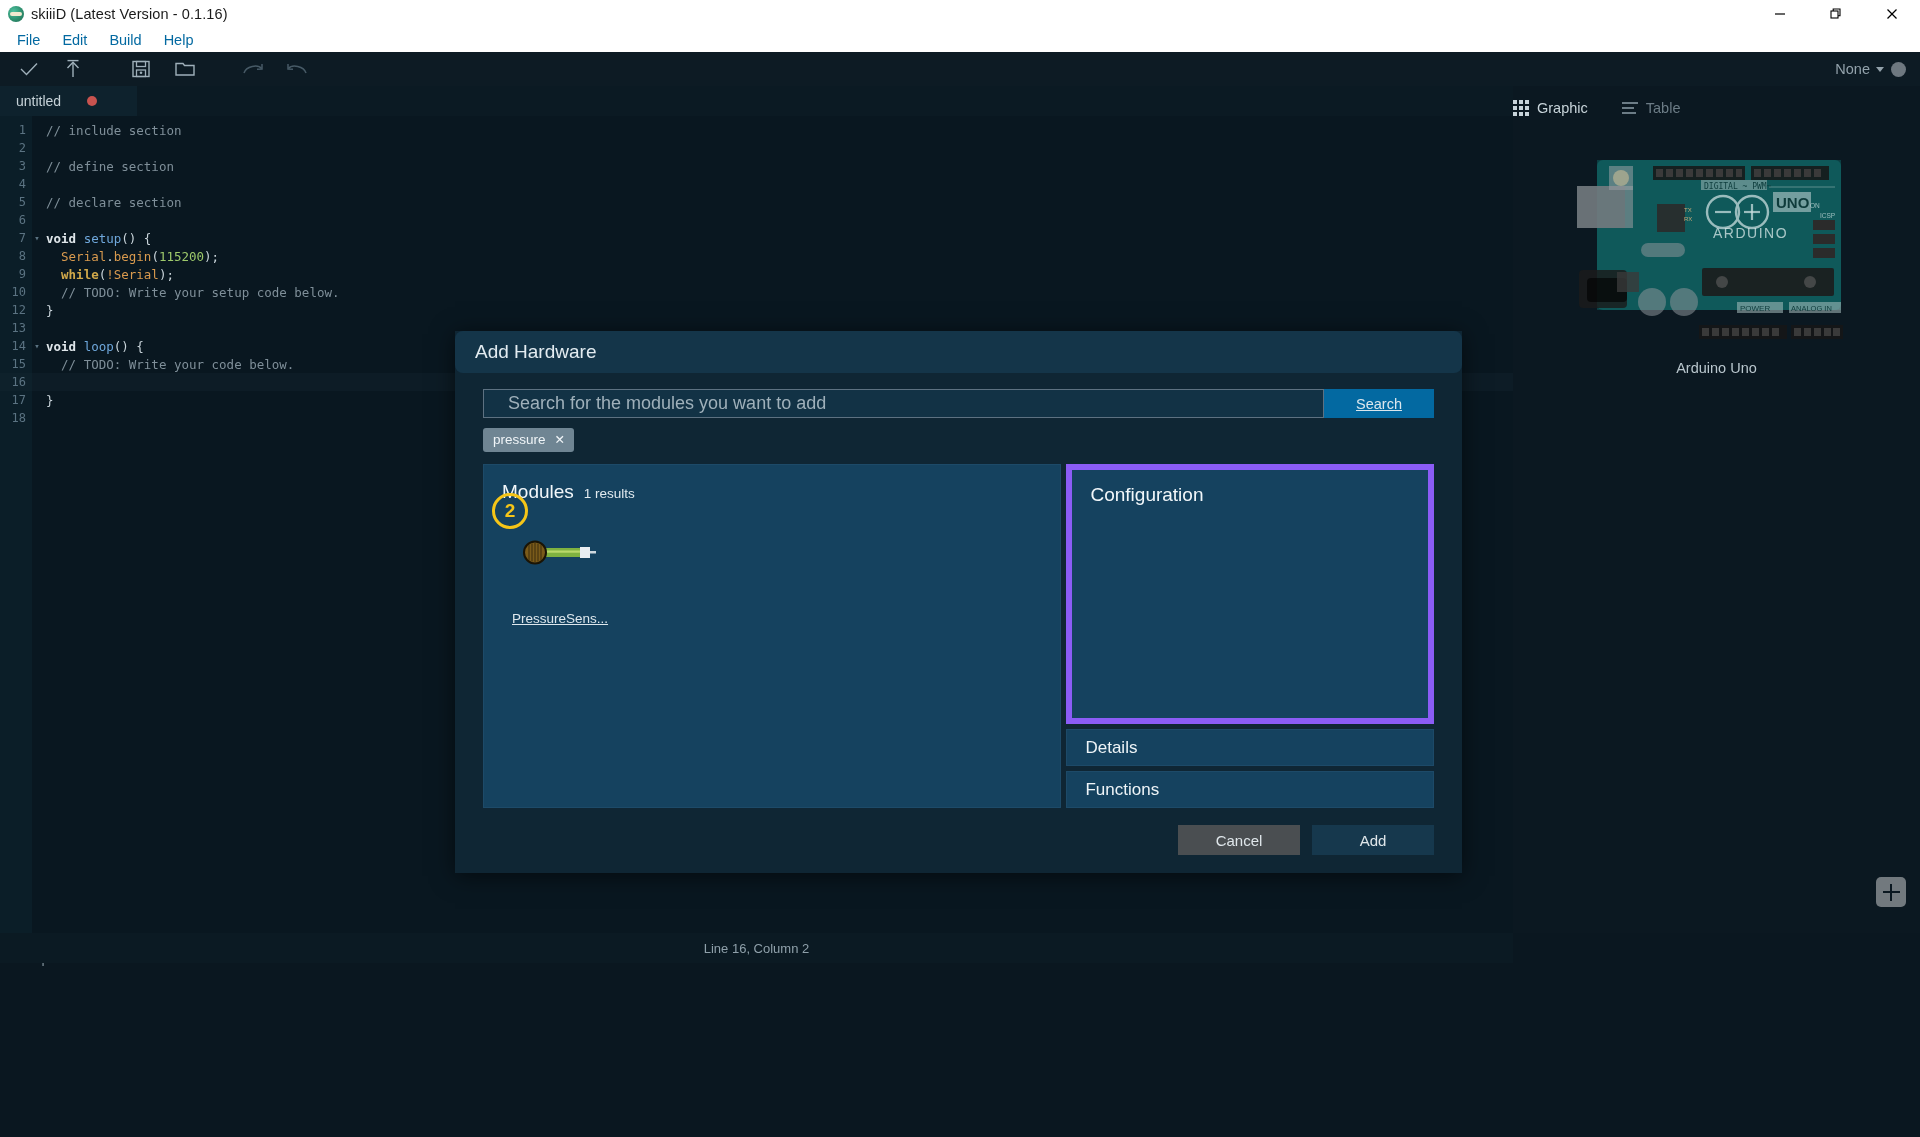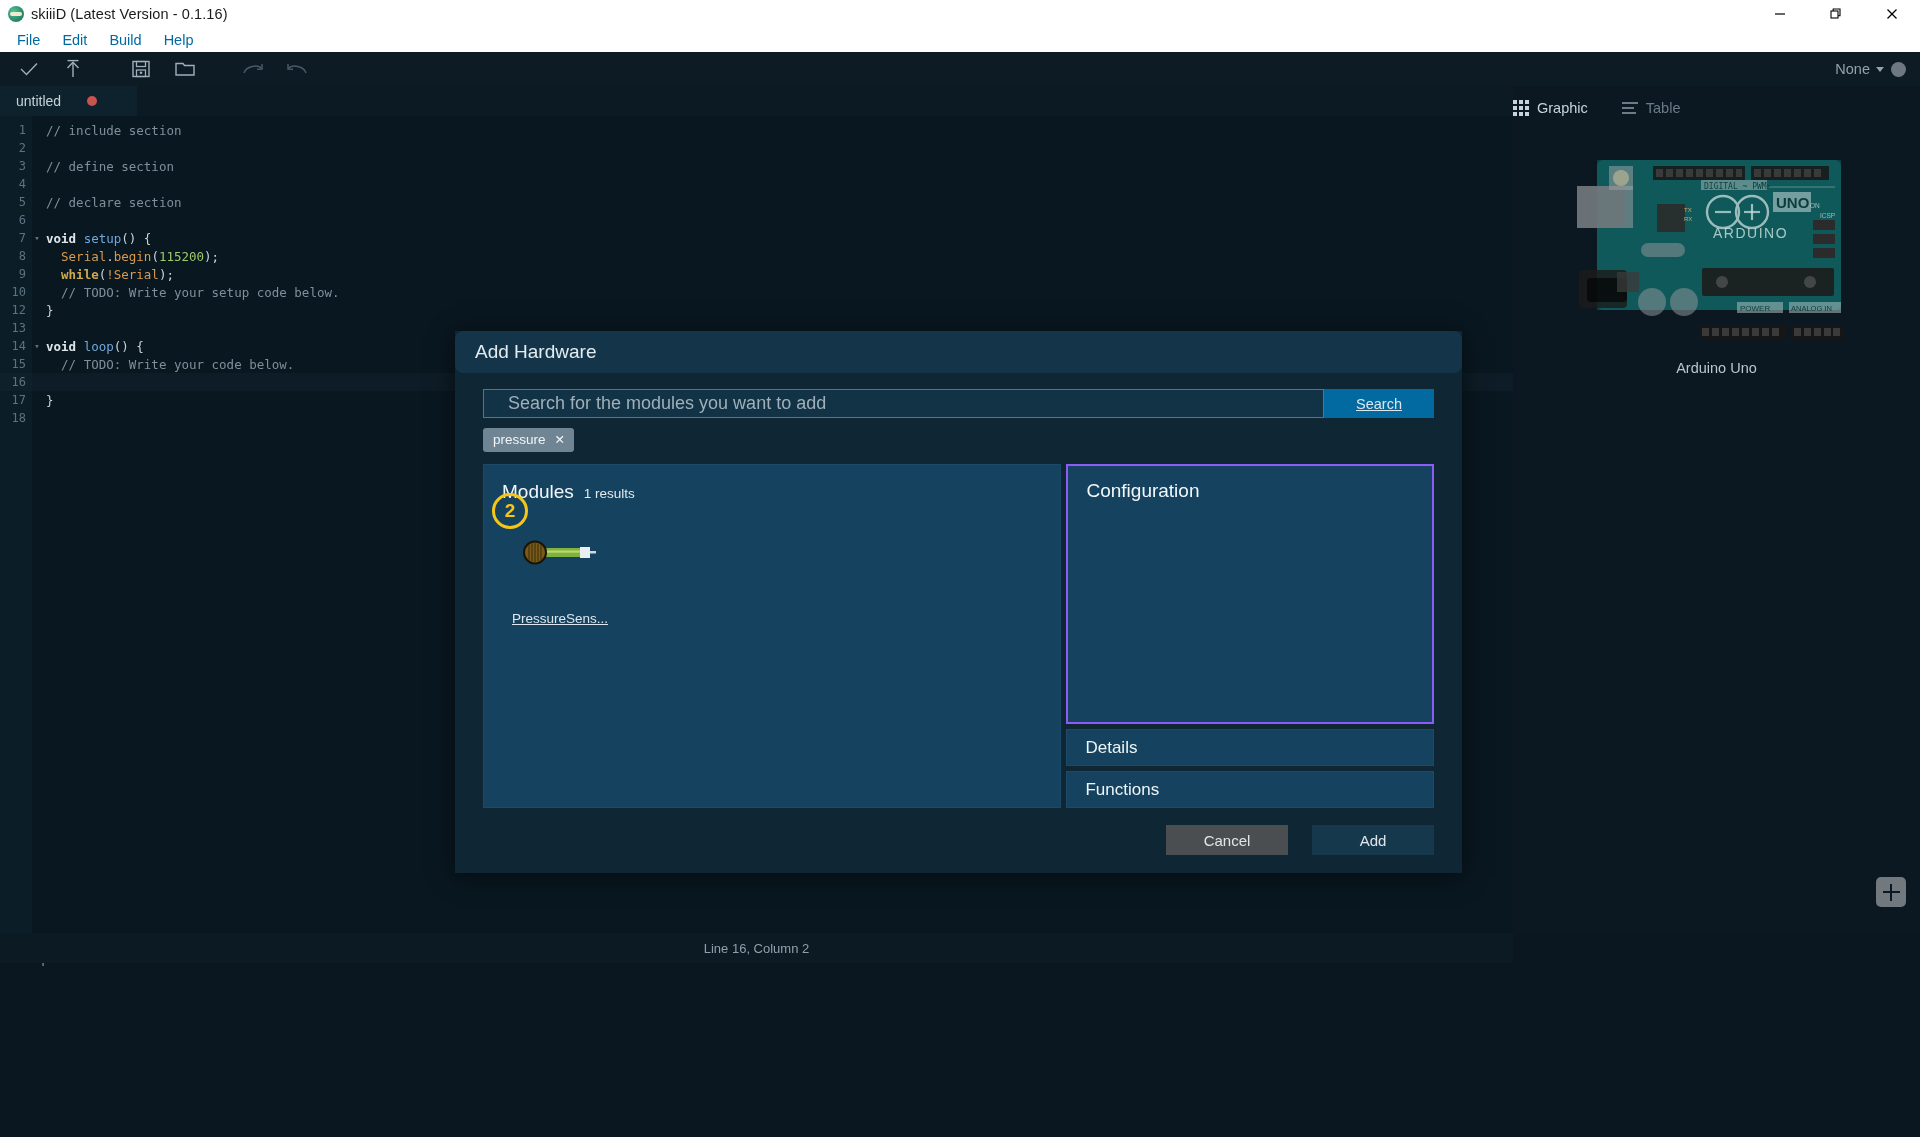--- a/index.html
+++ b/index.html
@@ -181,32 +181,31 @@
   .module-thumb { height: 82px; display: flex; align-items: center; justify-content: flex-start; padding-left: 16px;}
   .module-name { margin-top: 18px; font-size: 13.5px; color: #dde7ed; text-align: left; padding-left: 10px; text-decoration: underline;}
   .badge-2 {
     position: absolute; left: -10px; top: -18px; width: 36px; height: 36px;
     border-radius: 50%; border: 3px solid #f5c518; color: #f5c518;
     display: flex; align-items: center; justify-content: center;
     font-size: 19px; font-weight: bold; background: transparent;
   }
 
   .right-panels { width: 372px; display: flex; flex-direction: column; gap: 5px; }
-  .config-panel { flex: 1; background: #15425f; border: 2px solid #8b5cf6; padding: 14px 18px; }
+  .config-panel { flex: 1; background: #15425f; border: 6px solid #8b5cf6; padding: 14px 18px; }
   .accordion {
     height: 37px; background: #15425f; border: 1px solid #1d4a68;
     display: flex; align-items: center; padding-left: 18px;
     font-size: 17px; color: #eef4f7;
   }
   .modal-footer { display: flex; justify-content: flex-end; gap: 12px; padding: 17px 28px 0 28px; }
   .btn {
     width: 122px; height: 30px; font-size: 15px; border: none;
     display: flex; align-items: center; justify-content: center;
     font-family: "Liberation Sans", sans-serif;
-    margin-left: 12px;
   }
   .btn-cancel { background: #4a4e51; color: #dfe6ea; }
   .btn-add { background: #16384d; color: #dfe6ea; }
 </style>
 </head>
 <body>
 
 <div class="titlebar">
   <span class="tb-logo"></span>
   <span class="tb-title">skiiiD (Latest Version - 0.1.16)</span>

